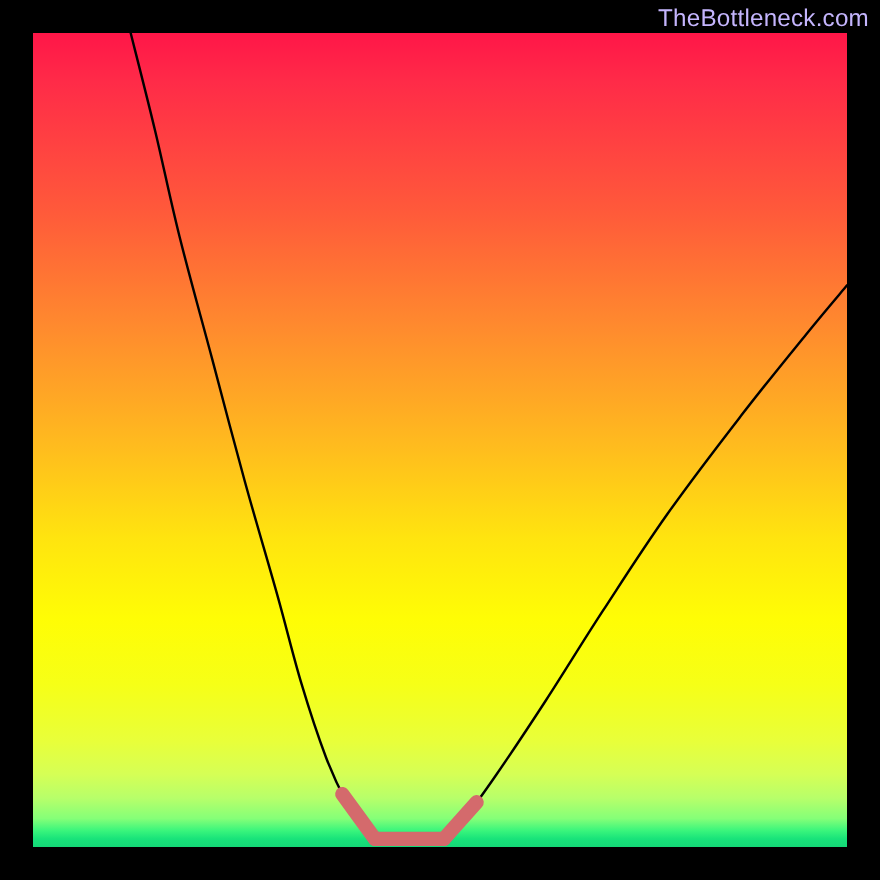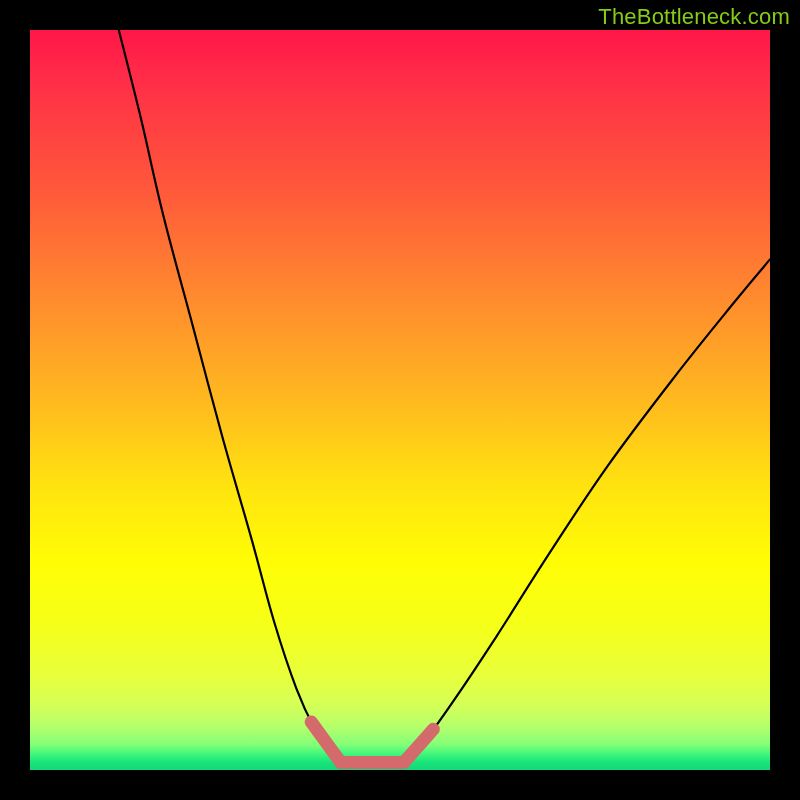--- a/index.html
+++ b/index.html
@@ -42,21 +42,21 @@
       #85ff78 96.5%,
       #39f57c 98%,
       #18e37a 99%,
       #14d877 100%
     );
   }
   .watermark {
     position: absolute;
     top: 4px;
     right: 10px;
-    color: #84cc16;
+    color: #c4b5fd;
     font-size: 22px;
     font-weight: 500;
     letter-spacing: 0.2px;
     user-select: none;
   }
   svg.curves {
     position: absolute;
     left: 0;
     top: 0;
     width: 740px;

